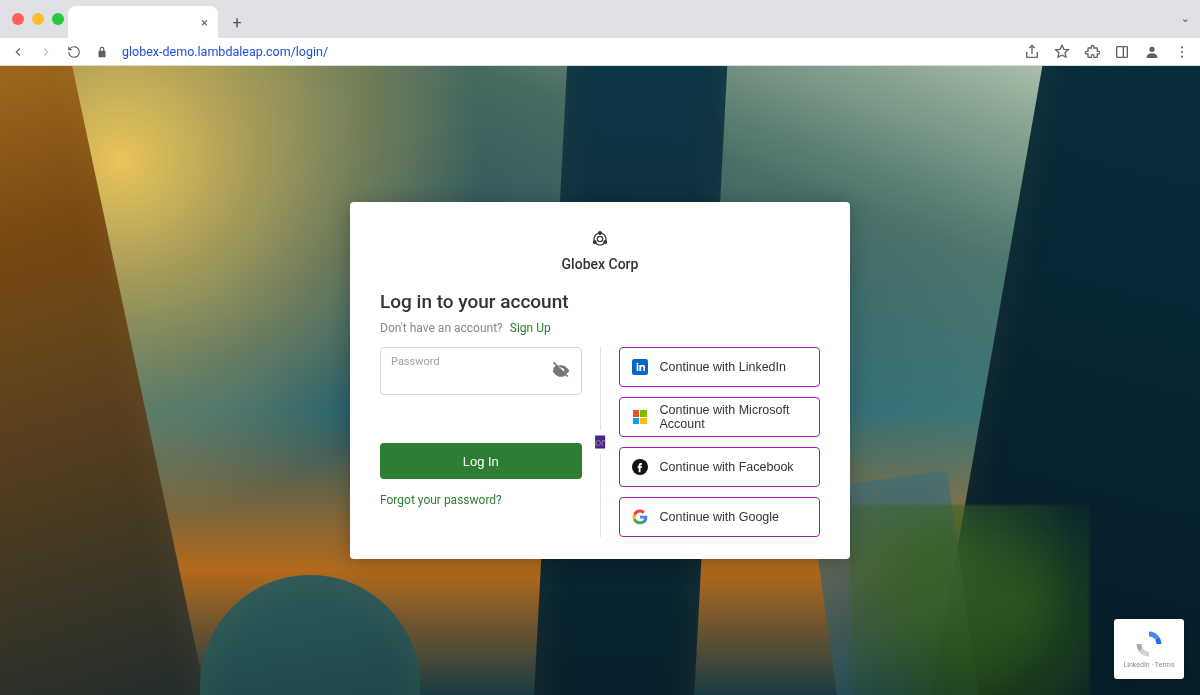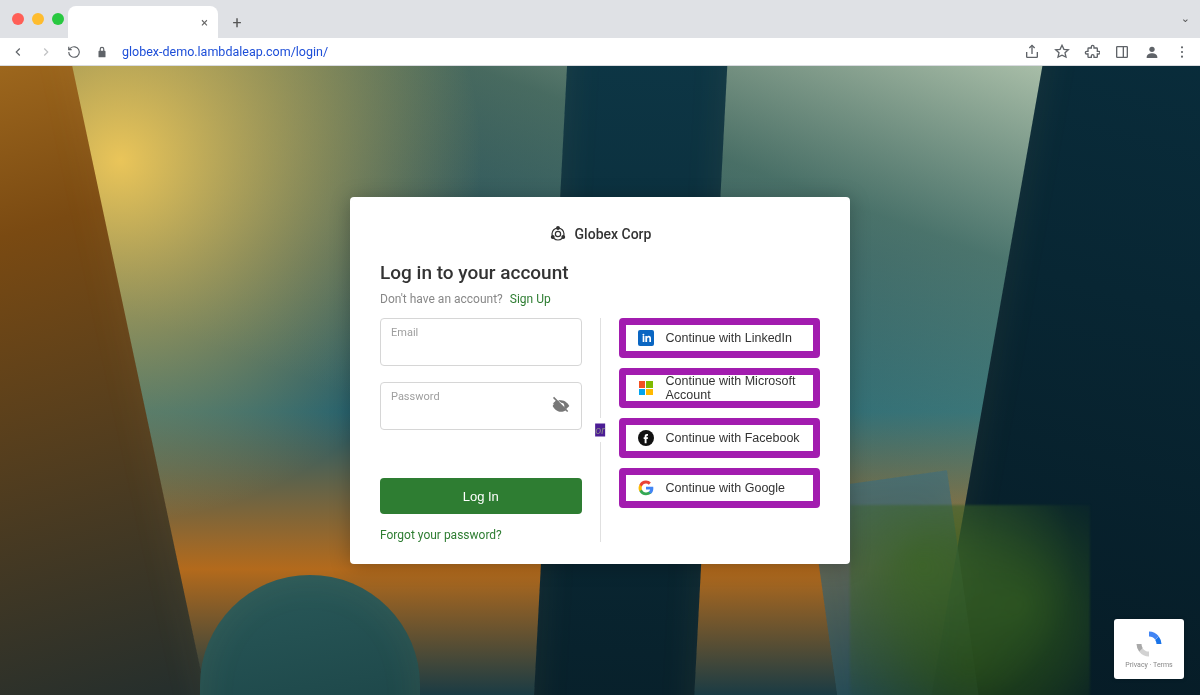--- a/index.html
+++ b/index.html
@@ -53,21 +53,21 @@
   
   .card {
     position: relative;
     z-index: 10;
     width: 500px;
     background: #fff;
     border-radius: 4px;
     box-shadow: 0 2px 20px rgba(0,0,0,.25);
     padding: 28px 30px 22px;
   }
-  .brand { display: flex; align-items: center; justify-content: center; gap: 8px; margin-bottom: 18px; color: #333; font-size: 14px; font-weight: 500; }
+  .brand { display: flex; align-items: center; justify-content: center; gap: 8px; margin-bottom: 18px; color: #333; font-size: 14px; font-weight: 500; flex-direction: column; }
   .brand-logo { width: 18px; height: 18px; }
 
   .card h1 { font-size: 19px; font-weight: 500; color: #333; margin-bottom: 8px; }
   .signup-line { font-size: 12px; color: #888; margin-bottom: 12px; }
   .signup-line a { color: #2e7d32; text-decoration: none; margin-left: 4px; }
 
   .cols { display: flex; gap: 0; }
   .col-left { flex: 1; padding-right: 18px; display: flex; flex-direction: column; }
   .divider { position: relative; width: 1px; align-self: stretch; }
   .divider:before, .divider:after { content:""; position:absolute; left:0; width:1px; background:#e0e0e0; }
@@ -77,21 +77,21 @@
   .col-right { flex: 1; padding-left: 18px; display: flex; flex-direction: column; gap: 10px; }
 
   .field { position: relative; border: 1px solid #d6d6d6; border-radius: 4px; height: 48px; margin-bottom: 16px; }
   .field label { position: absolute; top: 7px; left: 10px; font-size: 11px; color: #9e9e9e; }
   .field input { position:absolute; left:0; right:0; bottom:0; height: 28px; border:none; outline:none; padding: 0 10px; font-size: 13px; background: transparent; }
   .eye-toggle { position:absolute; right:10px; top:50%; transform:translateY(-50%); width:20px; height:20px; color:#777; display:flex; align-items:center; justify-content:center; }
 
   .login-btn { background: #2e7d32; color:#fff; border:none; border-radius: 4px; height: 36px; font-size: 13px; font-weight: 500; cursor:pointer; margin-top: 32px; }
   .forgot { font-size: 12px; color: #2e7d32; text-decoration: none; margin-top: 14px; }
 
-  .sso-btn { display:flex; align-items:center; gap:12px; border:7px solid #a21caf; border-radius:4px; background:#fff; height:40px; padding:0 12px; font-size:12.5px; color:#333; cursor:pointer; text-align:left; }
+  .sso-btn { display:flex; align-items:center; gap:12px; border:1px solid #a21caf; border-radius:4px; background:#fff; height:40px; padding:0 12px; font-size:12.5px; color:#333; cursor:pointer; text-align:left; }
   .sso-btn .sso-ico { width:16px; height:16px; display:flex; align-items:center; justify-content:center; flex-shrink:0; }
 
   .ms-grid { width:14px; height:14px; display:grid; grid-template-columns:1fr 1fr; grid-template-rows:1fr 1fr; gap:1px; }
   .ms-grid span:nth-child(1){background:#f25022;}
   .ms-grid span:nth-child(2){background:#7fba00;}
   .ms-grid span:nth-child(3){background:#00a4ef;}
   .ms-grid span:nth-child(4){background:#ffb900;}
 
   
   .recaptcha { position:absolute; right:16px; bottom:16px; width:70px; height:60px; background:#fff; border-radius:3px; box-shadow:0 0 4px rgba(0,0,0,.2); display:flex; flex-direction:column; align-items:center; justify-content:center; gap:2px; z-index:20; }
@@ -203,24 +203,20 @@
 
     <h1>Log in to your account</h1>
     <div class="signup-line">
       <span>Don't have an account?</span>
       <a href="#">Sign Up</a>
     </div>
 
     <div class="cols">
       <div class="col-left">
         <div class="field">
-          <label>Email</label>
-          <input type="text" style="">
-        </div>
-        <div class="field">
           <label>Password</label>
           <input type="password" style="">
           <span class="eye-toggle">
             <svg viewBox="0 0 24 24" fill="currentColor">
                 <path d="M12 5c-5 0-9 4.5-10 7 1 2.5 5 7 10 7 1.6 0 3-.4 4.3-1l-2-2A3.9 3.9 0 0112 16a4 4 0 01-4-4c0-.8.2-1.5.6-2.1L6 7.3A12 12 0 002 12c1 2.5 5 7 10 7 2 0 3.8-.7 5.4-1.7l2 2 1.3-1.3-17-17L2.4 2.3l3.3 3.3C4 6.9 2.6 8.8 2 10c0 0 0 0 0 0"></path>
                 <path d="M12 8a4 4 0 014 4c0 .5-.1 1-.3 1.5l2.4 2.4C20 14 21.4 12.4 22 12c-1-2.5-5-7-10-7-1 0-2 .2-2.9.5l2 2c.3 0 .6-.1.9-.1z"></path>
               </svg>
           </span>
         </div>
         <button class="login-btn">Log In</button>
@@ -276,15 +272,15 @@
     </div>
   </div>
 
   <div class="recaptcha">
     <svg viewBox="0 0 24 24">
         <path fill="#4285F4" d="M12 2a10 10 0 017.8 3.8L17 8.5A6 6 0 0012 6V2z"></path>
         <path fill="#1A73E8" d="M22 12h-4a6 6 0 00-1-3.3l2.8-2.8A10 10 0 0122 12z"></path>
         <path fill="#D2D2D2" d="M12 22a10 10 0 01-7.8-3.8L7 15.5A6 6 0 0012 18v4z"></path>
         <path fill="#A9A9A9" d="M2 12h4a6 6 0 001 3.3l-2.8 2.8A10 10 0 012 12z"></path>
       </svg>
-    <div class="rc-txt">Privacy · Terms</div>
+    <div class="rc-txt">LinkedIn · Terms</div>
   </div>
 </div>
 
 </body></html>

